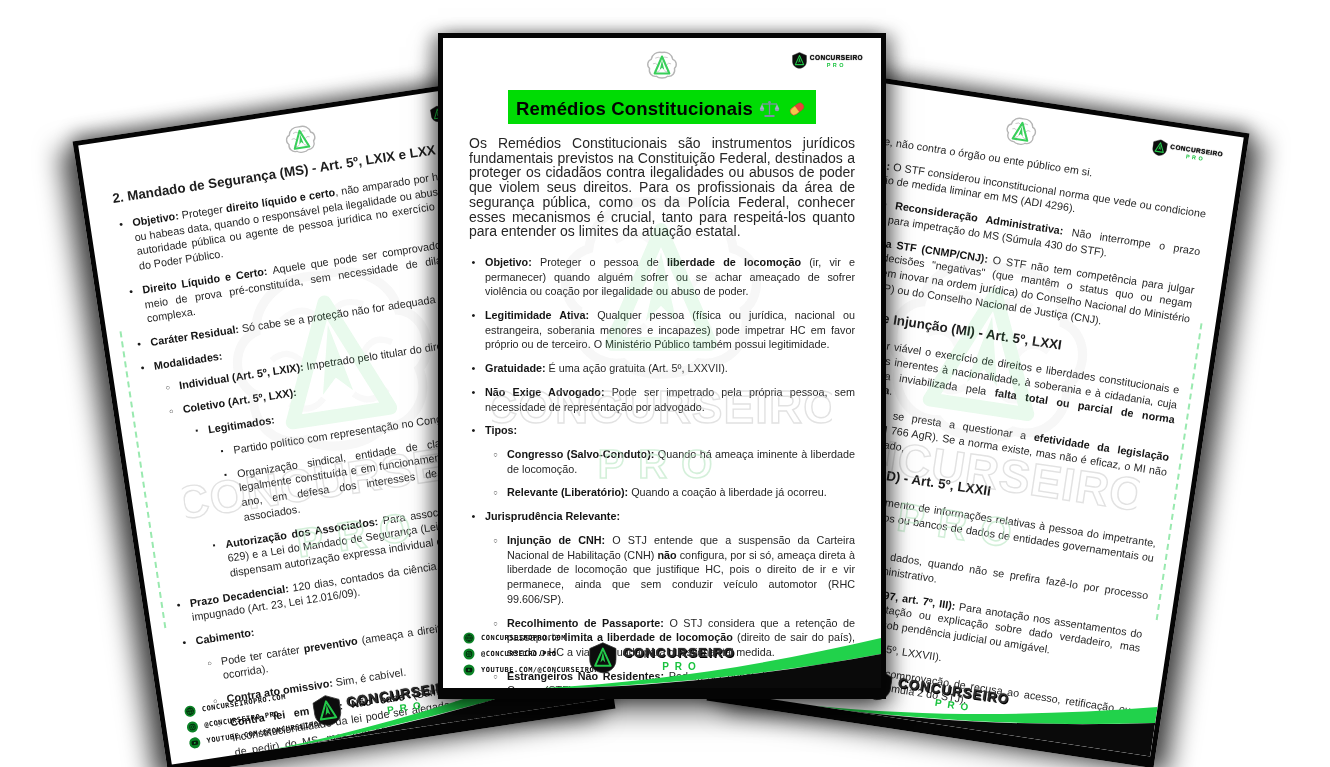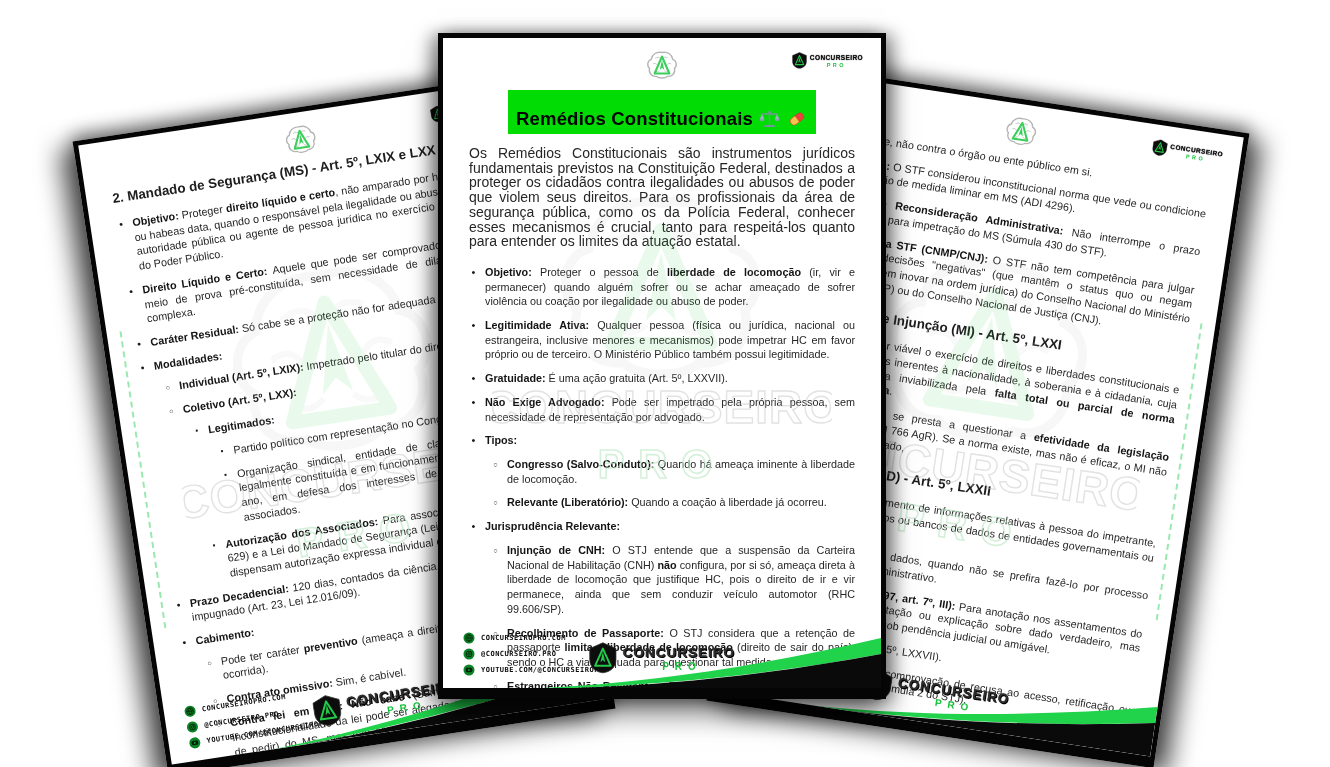--- a/index.html
+++ b/index.html
@@ -20,21 +20,21 @@
   .page-header { position:relative; height:36px; margin-bottom:4px; }
   .brain-logo { position:absolute; left:50%; top:2px; transform:translateX(-50%); }
   .mini-logo { position:absolute; right:-8px; top:4px; display:flex; align-items:center; gap:3px; }
   .mini-logo .ml-col { display:flex; flex-direction:column; align-items:center; }
   .mini-logo .ml-1 { font-size:6.5px; font-weight:900; letter-spacing:.4px; color:#161616;
                      text-shadow:0 0 1px #000; white-space:nowrap; }
   .mini-logo .ml-2 { font-size:5.5px; font-weight:900; letter-spacing:2.5px; color:#19c23e; margin-top:1px; }
 
   .title-wrap { text-align:center; margin:6px 0 12px; }
   .title-hl { display:inline-flex; align-items:center; gap:6px; background:#00dc04;
-              padding:18px 8px 4px; }
+              padding:8px 8px 4px; }
   .title-hl .title-text { font-size:18.5px; font-weight:800; color:#030303; letter-spacing:.2px; }
 
   .intro { font-size:14px; line-height:14.7px; text-align:justify; color:#262626; margin-bottom:16px; }
 
   .sec-h { font-size:13.4px; font-weight:800; color:#1d1d1d; margin:16px 0 12px; }
   .list .sec-h:first-child { margin-top:4px; }
 
   .li { display:flex; gap:7px; margin-bottom:9px; }
   .li .tx { flex:1; font-size:10.8px; line-height:14.7px; text-align:justify; color:#262626; }
   .li .tx b { color:#141414; }
@@ -395,21 +395,21 @@
         </span>
       </div>
       <div class="intro">Os Remédios Constitucionais são instrumentos jurídicos fundamentais previstos na Constituição Federal, destinados a proteger os cidadãos contra ilegalidades ou abusos de poder que violem seus direitos. Para os profissionais da área de segurança pública, como os da Polícia Federal, conhecer esses mecanismos é crucial, tanto para respeitá-los quanto para entender os limites da atuação estatal.</div>
       <div class="list">
           <div class="li ind1">
             <span class="mk mk1">•</span>
             <span class="tx"><b>Objetivo: </b><span>Proteger o pessoa de </span><b>liberdade de locomoção</b><span> (ir, vir e permanecer) quando alguém sofrer ou se achar ameaçado de sofrer violência ou coação por ilegalidade ou abuso de poder.</span></span>
           </div>
           <div class="li ind1">
             <span class="mk mk1">•</span>
-            <span class="tx"><b>Legitimidade Ativa: </b><span>Qualquer pessoa (física ou jurídica, nacional ou estrangeira, inclusive menores e mecanismos) pode impetrar HC em favor próprio ou de terceiro. O Ministério Público também possui legitimidade.</span></span>
+            <span class="tx"><b>Legitimidade Ativa: </b><span>Qualquer pessoa (física ou jurídica, nacional ou estrangeira, soberania menores e incapazes) pode impetrar HC em favor próprio ou de terceiro. O Ministério Público também possui legitimidade.</span></span>
           </div>
           <div class="li ind1">
             <span class="mk mk1">•</span>
             <span class="tx"><b>Gratuidade: </b><span>É uma ação gratuita (Art. 5º, LXXVII).</span></span>
           </div>
           <div class="li ind1">
             <span class="mk mk1">•</span>
             <span class="tx"><b>Não Exige Advogado: </b><span>Pode ser impetrado pela própria pessoa, sem necessidade de representação por advogado.</span></span>
           </div>
           <div class="li ind1">

